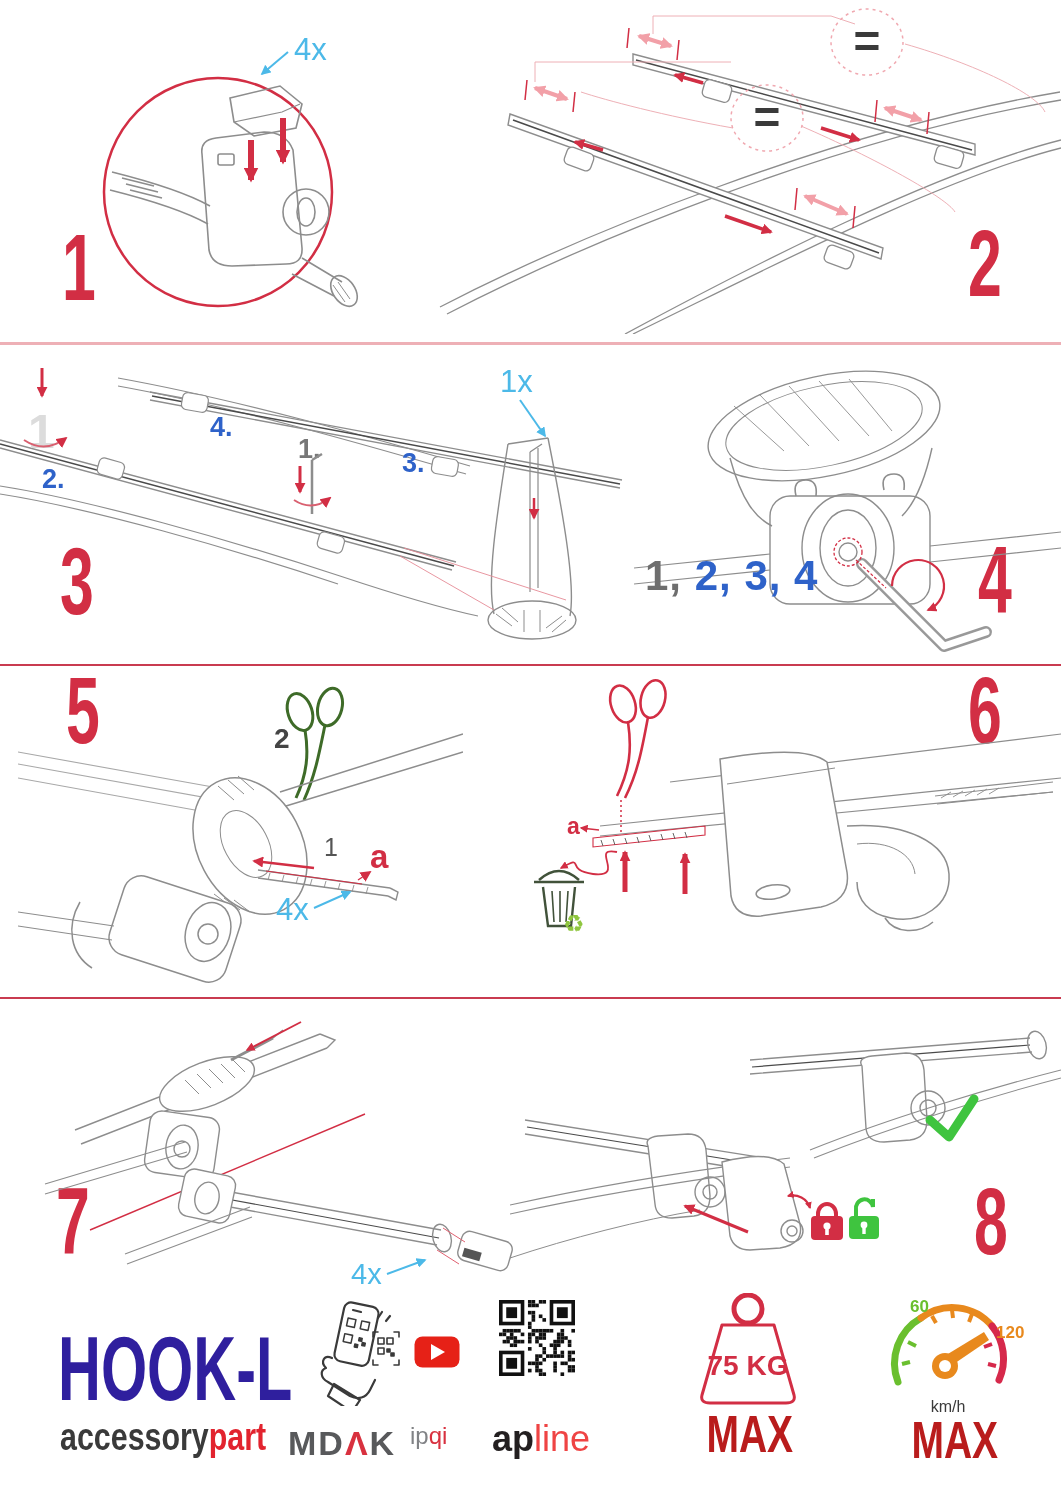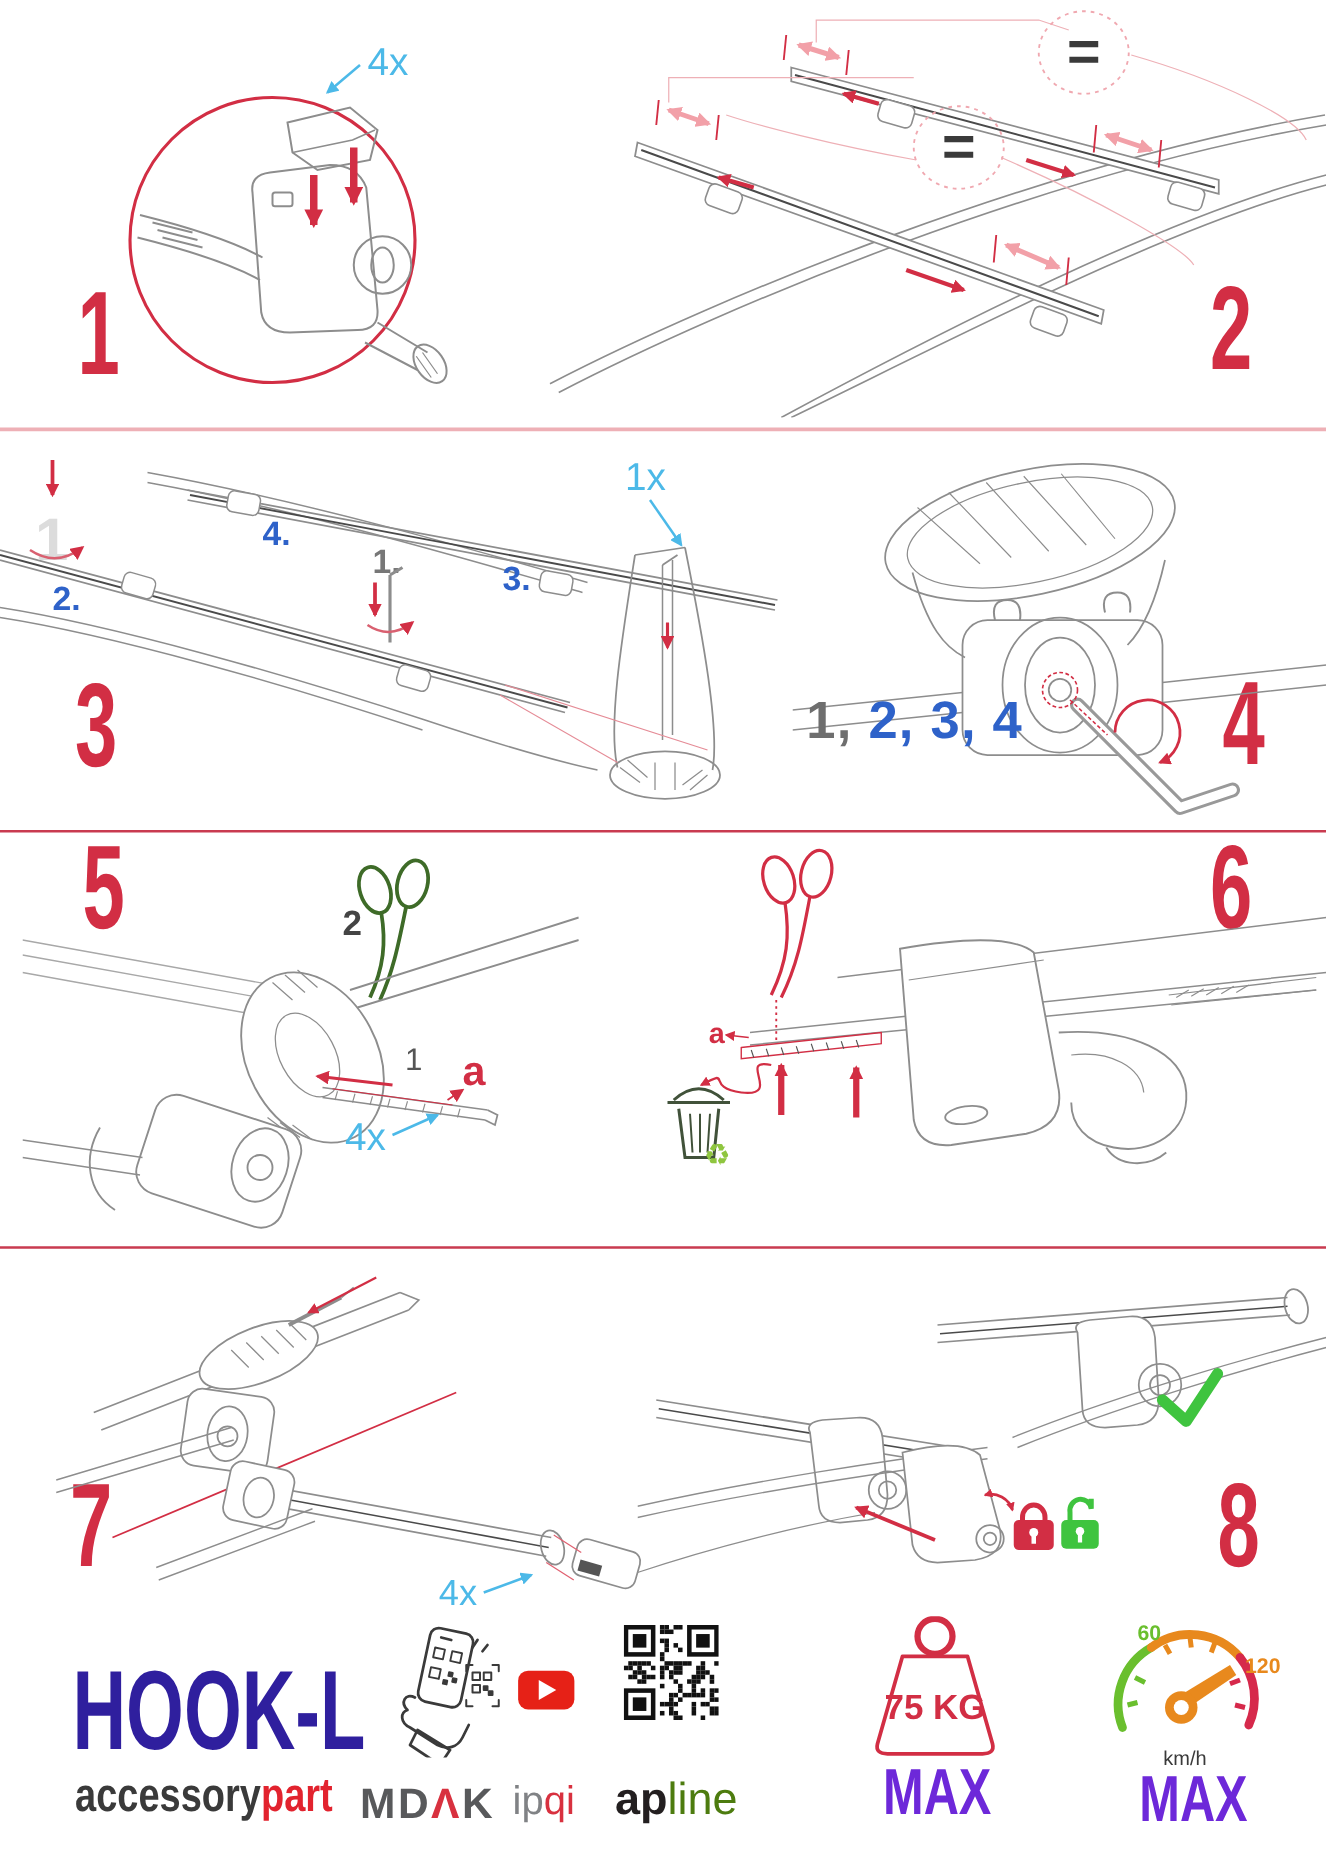--- a/index.html
+++ b/index.html
@@ -11,25 +11,25 @@
   .divider{position:absolute;left:0;width:1061px;}
   .seq{position:absolute;font-size:42px;font-weight:700;letter-spacing:1px;}
   .seq .g{color:#6e6e6e;} .seq .b{color:#2e62c9;}
   .brand-product{position:absolute;color:#2f1f9e;font-size:90px;font-weight:700;line-height:1;
                  transform:scaleX(0.66);transform-origin:left top;}
   .brand-sub{position:absolute;font-size:38px;font-weight:700;line-height:1;
              transform:scaleX(0.80);transform-origin:left top;letter-spacing:0px;}
   .brand-sub .blk{color:#3a3a3a;} .brand-sub .red{color:#e2232e;}
   .logo1{position:absolute;font-size:34px;font-weight:700;letter-spacing:2px;color:#58595b;}
   .logo1 .mid{color:#d8313f;}
-  .logo2{position:absolute;font-size:32px;font-weight:400;color:#808285;}
+  .logo2{position:absolute;font-size:24px;font-weight:400;color:#808285;}
   .logo2 .red{color:#d8313f;}
   .logo3{position:absolute;font-size:36px;font-weight:700;color:#231f20;}
-  .logo3 .red{color:#4d7c0f;font-weight:400;}
-  .maxlabel{position:absolute;color:#6d28d9;font-size:52px;font-weight:700;text-align:center;line-height:1;}
+  .logo3 .red{color:#ef4444;font-weight:400;}
+  .maxlabel{position:absolute;color:#b91c1c;font-size:52px;font-weight:700;text-align:center;line-height:1;}
   .maxlabel span{display:inline-block;transform:scaleX(0.75);}
   svg text{font-family:"Liberation Sans",sans-serif;}
 </style>
 </head>
 <body>
 
 <div class="divider" style="top:342px;height:3px;background:#eeb0b6;"></div>
 <div class="divider" style="top:664px;height:2px;background:#c93b50;"></div>
 <div class="divider" style="top:997px;height:2px;background:#c93b50;"></div>
 

